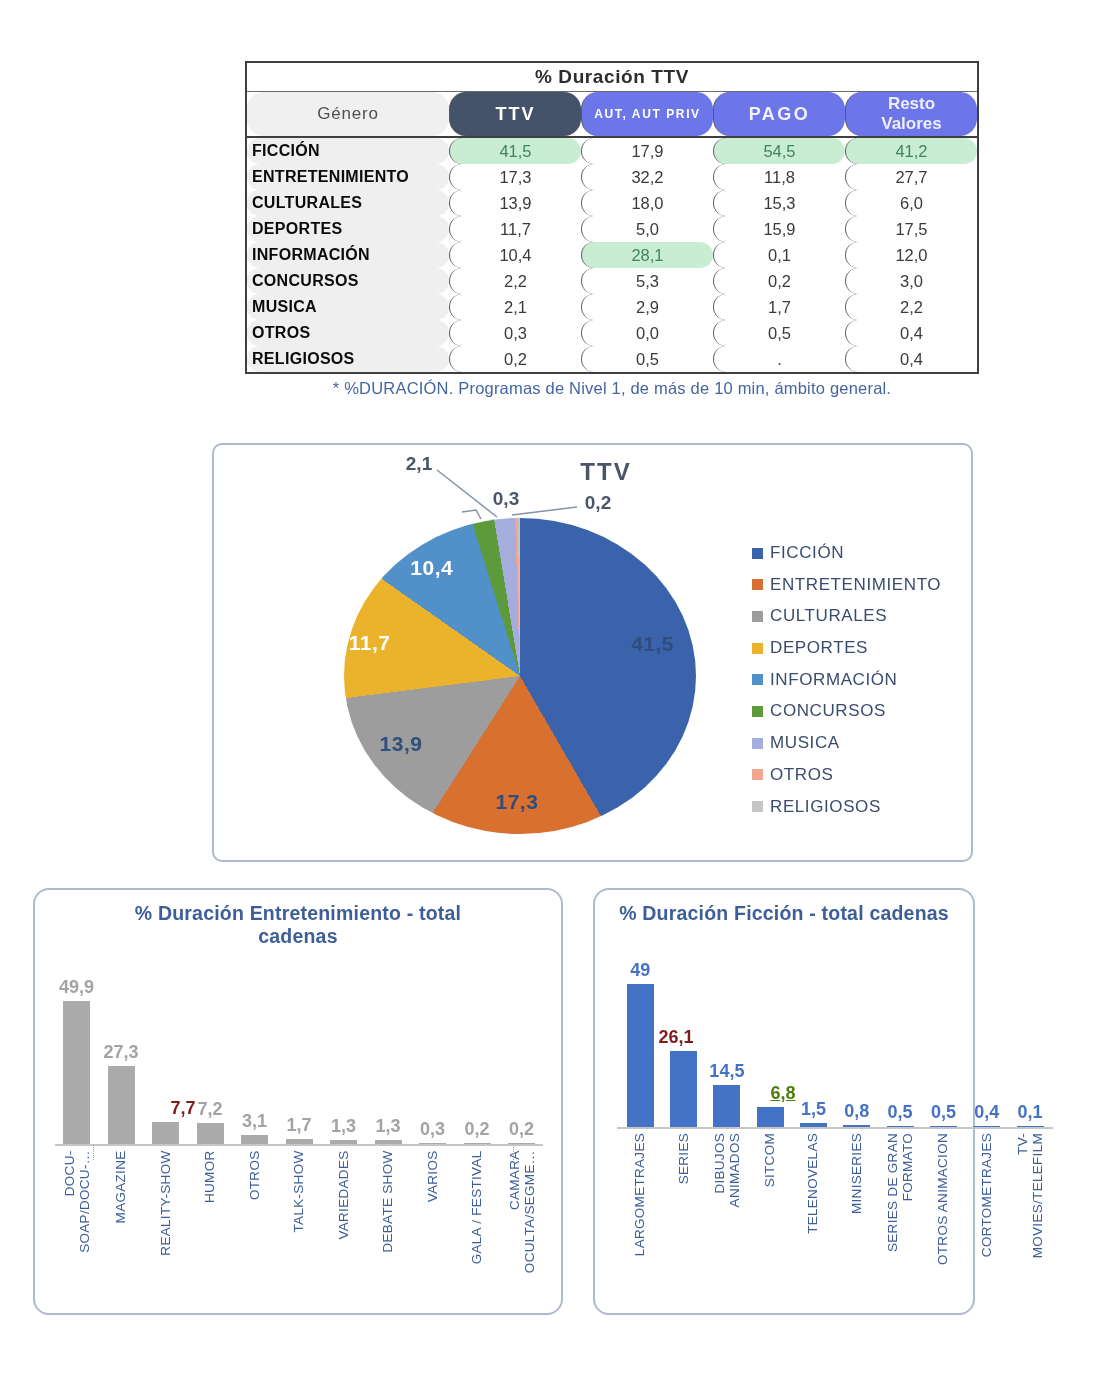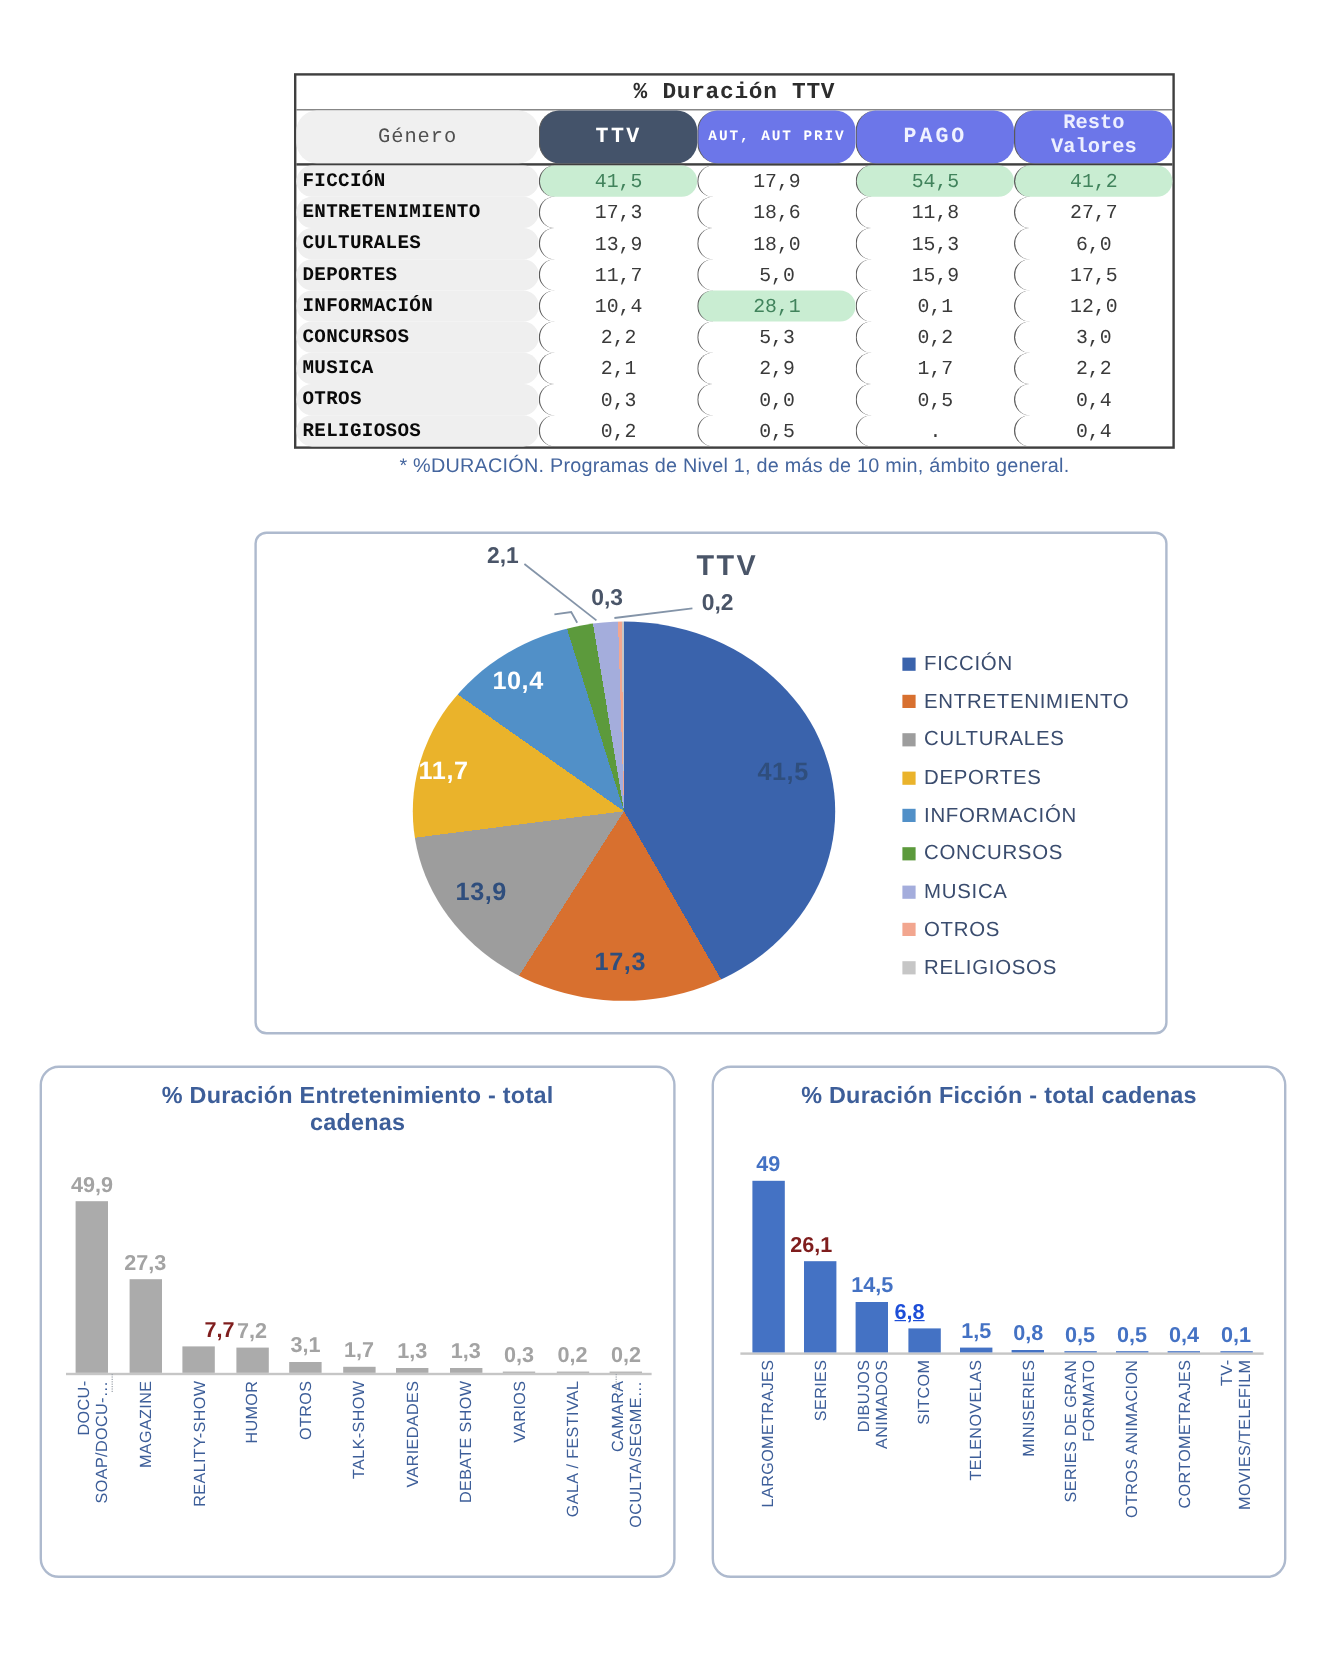--- a/index.html
+++ b/index.html
@@ -1,19 +1,19 @@
 <!DOCTYPE html>
 <html><head>
 <meta charset="utf-8">
 <style>
   html,body{margin:0;padding:0;background:#fff;}
   body{position:relative;width:1100px;height:1400px;font-family:"Liberation Sans","DejaVu Sans",sans-serif;overflow:hidden;}
 
   
-  .tbl{position:absolute;left:245px;top:61px;width:734px;border:2px solid #3F3F3F;background:#fff;box-sizing:border-box;font-family:Liberation Mono, monospace;}
+  .tbl{position:absolute;left:245px;top:61px;width:734px;border:2px solid #3F3F3F;background:#fff;box-sizing:border-box;}
   .tbl-title{height:28px;line-height:28px;text-align:center;font-weight:700;font-size:19px;color:#2D2D2D;border-bottom:1px solid #6A6A6A;letter-spacing:.6px;}
   .tbl-grid{display:grid;grid-template-columns:202px 132px 132px 132px 132px;}
   .tbl-grid .cell{box-sizing:border-box;display:flex;align-items:center;justify-content:center;border-radius:17px;}
   .tbl-grid .cell + .cell{border-left:1.5px solid #5A5A5A;}
   .hdr{height:44px;border-bottom:2px solid #3F3F3F;}
   .hdr .cell{font-weight:700;color:#fff;text-align:center;}
   .hdr .genre-h{background:#F0F0F0;color:#4F4F4F;font-weight:400;font-size:17px;letter-spacing:.8px;}
   .hdr .h-ttv{background:#44536A;font-size:18px;letter-spacing:2px;}
   .hdr .h-aut{background:#6C76E9;font-size:12px;letter-spacing:1.6px;}
   .hdr .h-pago{background:#6C76E9;font-size:18px;letter-spacing:2.5px;color:#F0F2FF;}
@@ -24,21 +24,21 @@
   .drow .val.green{background:#C9EDD2;color:#41835C;}
 
   
   .footnote{position:absolute;left:245px;top:375px;width:734px;text-align:center;color:#44659E;font-size:16.5px;line-height:1.65;letter-spacing:.2px;}
 
   
   .card{position:absolute;background:#fff;border:2px solid #AEBACE;box-sizing:border-box;}
   .pie-card{left:212px;top:443px;width:761px;height:419px;border-radius:10px;}
   .bar-card{top:888px;height:427px;border-radius:16px;padding-left:16px;}
   .bar-card.left{left:33px;width:530px;}
-  .bar-card.right{left:593px;width:479px;}
+  .bar-card.right{left:593px;width:382px;}
 
   
   .pie-title{position:absolute;left:312px;top:13px;width:160px;text-align:center;font-size:24px;font-weight:700;color:#4A5568;letter-spacing:2px;}
   .pie-ellipse{position:absolute;left:130px;top:73px;width:352px;height:316px;border-radius:50%;}
   .pie-label{position:absolute;transform:translate(-50%,-50%);font-size:21px;font-weight:600;letter-spacing:.5px;white-space:nowrap;}
   .pie-callout{position:absolute;transform:translate(-50%,-50%);font-size:19px;font-weight:600;color:#4A5568;white-space:nowrap;}
   .pie-leaders{position:absolute;left:0;top:0;pointer-events:none;}
   .legend{position:absolute;left:538px;top:96px;list-style:none;margin:0;padding:0;}
   .legend li{display:flex;align-items:center;height:24px;margin-bottom:7.7px;}
   .legend .swatch{width:11px;height:11px;margin-right:7px;flex:0 0 auto;}
@@ -71,21 +71,21 @@
       <div class="tbl-grid drow">
         <div class="cell rlabel">FICCIÓN</div>
         <div class="cell val green">41,5</div>
         <div class="cell val">17,9</div>
         <div class="cell val green">54,5</div>
         <div class="cell val green">41,2</div>
       </div>
       <div class="tbl-grid drow">
         <div class="cell rlabel">ENTRETENIMIENTO</div>
         <div class="cell val">17,3</div>
-        <div class="cell val">18,6</div>
+        <div class="cell val">32,2</div>
         <div class="cell val">11,8</div>
         <div class="cell val">27,7</div>
       </div>
       <div class="tbl-grid drow">
         <div class="cell rlabel">CULTURALES</div>
         <div class="cell val">13,9</div>
         <div class="cell val">18,0</div>
         <div class="cell val">15,3</div>
         <div class="cell val">6,0</div>
       </div>
@@ -281,21 +281,21 @@
       <div class="xlab-slot" style="left: 66.95px; top: 243px; width: 43.3px; height: 168px;">
         <div class="xlab" style="width: 168px;">SERIES</div>
       </div>
       <div class="bar" style="left: 118.4px; top: 194.805px; width: 27px; height: 42.195px; background: rgb(68, 114, 196);"></div>
       <div class="bar-val" style="left: 131.9px; top: 170.805px; color: rgb(68, 114, 196);">14,5</div>
       <div class="xlab-slot" style="left: 110.25px; top: 243px; width: 43.3px; height: 168px;">
         <div class="xlab" style="width: 168px;">DIBUJOS
 ANIMADOS</div>
       </div>
       <div class="bar" style="left: 161.7px; top: 217.212px; width: 27px; height: 19.788px; background: rgb(68, 114, 196);"></div>
-      <div class="bar-val" style="left: 163px; top: 193.212px; color: #1d4ed8; text-decoration: underline;">6,8</div>
+      <div class="bar-val" style="left: 188px; top: 193.212px; color: #4d7c0f; text-decoration: underline;">6,8</div>
       <div class="xlab-slot" style="left: 153.55px; top: 243px; width: 43.3px; height: 168px;">
         <div class="xlab" style="width: 168px;">SITCOM</div>
       </div>
       <div class="bar" style="left: 205px; top: 232.635px; width: 27px; height: 4.365px; background: rgb(68, 114, 196);"></div>
       <div class="bar-val" style="left: 218.5px; top: 208.635px; color: rgb(68, 114, 196);">1,5</div>
       <div class="xlab-slot" style="left: 196.85px; top: 243px; width: 43.3px; height: 168px;">
         <div class="xlab" style="width: 168px;">TELENOVELAS</div>
       </div>
       <div class="bar" style="left: 248.3px; top: 234.672px; width: 27px; height: 2.328px; background: rgb(68, 114, 196);"></div>
       <div class="bar-val" style="left: 261.8px; top: 210.672px; color: rgb(68, 114, 196);">0,8</div>

